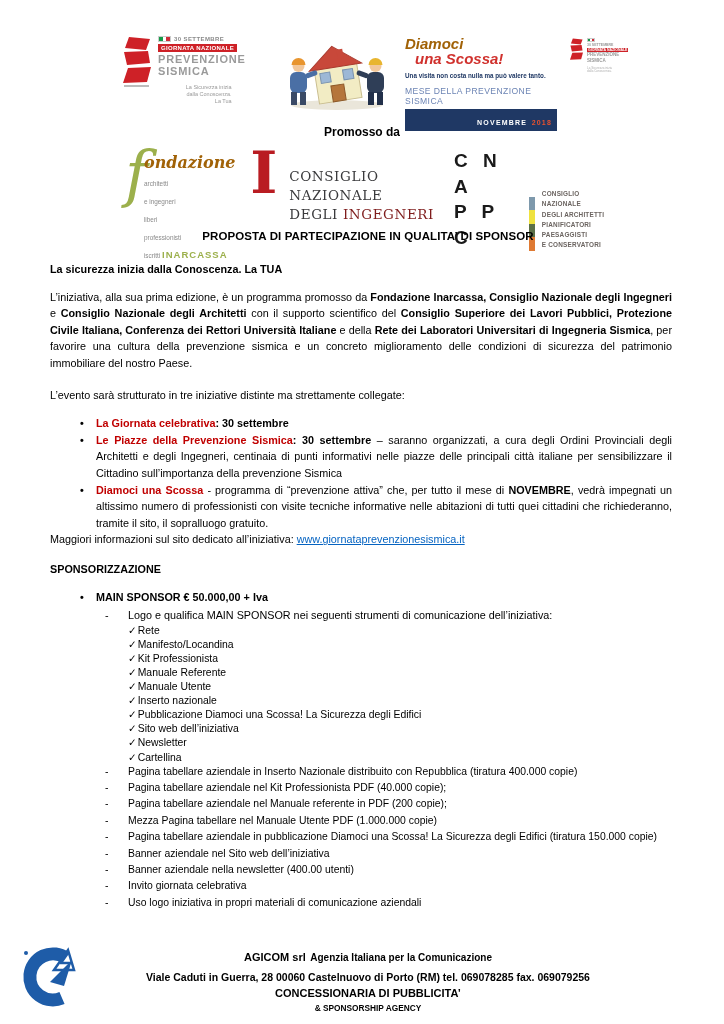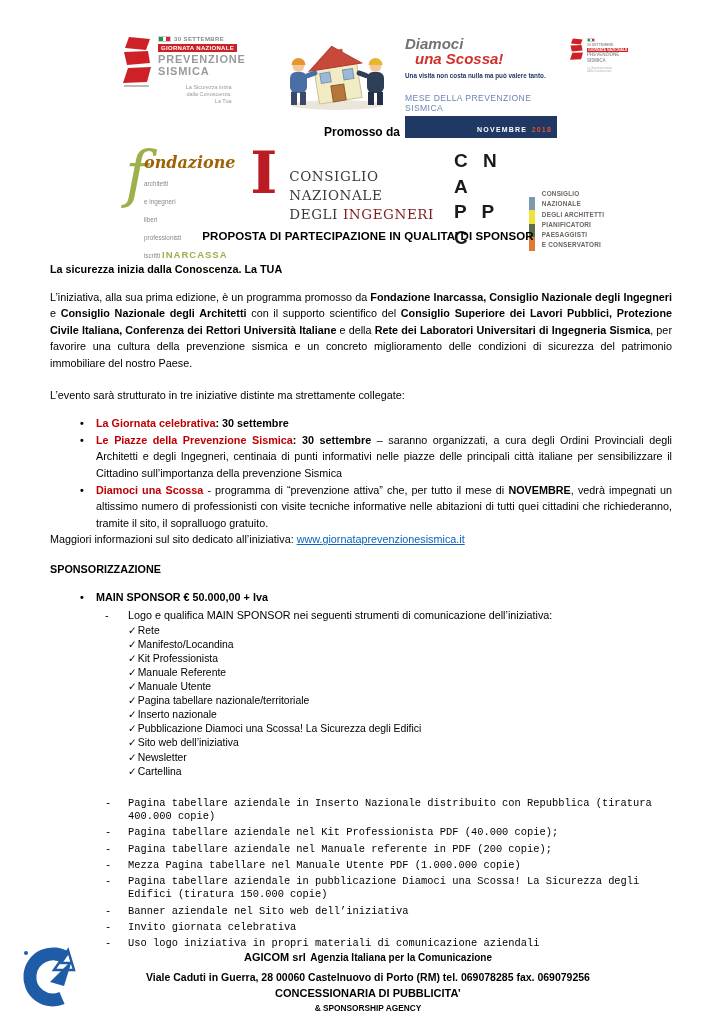--- a/index.html
+++ b/index.html
@@ -26,24 +26,24 @@
   .flag i { flex:1; } .flag i:nth-child(1){background:#169B48;} .flag i:nth-child(2){background:#fff;} .flag i:nth-child(3){background:#CE2B37;}
   .gnps-date { font-size:6px; font-weight:700; color:#8a8a8a; letter-spacing:.4px; }
   .gnps-banner { background:#CE2127; color:#fff; font-size:6px; font-weight:700;
      padding:1px 3px; margin:2px 0; display:inline-block; width:max-content; letter-spacing:.3px; }
   .gnps-line { font-size:11px; font-weight:600; color:#9a9a9a; letter-spacing:.8px; line-height:1.05; }
   .gnps-tagline { margin-top:7px; font-size:5.5px; color:#9a9a9a; text-align:right; line-height:1.3; padding-right:14px;}
 
   .cartoon { margin-top:2px; }
 
   .scossa { width:152px; display:flex; flex-direction:column; }
-  .scossa-t1 { font-size:15px; font-weight:700; font-style:italic; color:#737373; line-height:1; }
+  .scossa-t1 { font-size:15px; font-weight:700; font-style:italic; color:#a16207; line-height:1; }
   .scossa-t2 { font-size:15px; font-weight:700; font-style:italic; color:#D0312D; line-height:1; padding-left:10px; }
   .scossa-claim { margin-top:6px; font-size:6.3px; font-weight:700; color:#1F3864; }
-  .scossa-mese { font-size:8.6px; color:#6C84B4; letter-spacing:.4px; margin-top:14px; }
+  .scossa-mese { font-size:8.6px; color:#6C84B4; letter-spacing:.4px; margin-top:7px; }
   .scossa-banner { margin-top:3px; background:#1F3864; text-align:right; padding:2px 5px; }
   .scossa-banner .m { color:#fff; font-size:7px; font-weight:700; letter-spacing:1.2px; }
   .scossa-banner .y { color:#E8512E; font-size:7px; font-weight:700; letter-spacing:1.2px; }
 
   .gnps-mini { display:flex; gap:3px; width:54px; margin-top:2px; }
   .gnps-mini .col { display:flex; flex-direction:column; gap:1px; }
   .mini-date { font-size:3.5px; color:#9a9a9a; font-weight:700; }
   .mini-banner { font-size:3.5px; color:#fff; background:#CE2127; font-weight:700; padding:0 1px; width:max-content; }
   .mini-line { font-size:4.5px; color:#9a9a9a; font-weight:600; line-height:1.1; }
   .mini-tag { font-size:3px; color:#b0b0b0; margin-top:2px; line-height:1.2; }
@@ -104,21 +104,21 @@
   .main-sponsor { position:relative; padding-left:46px; margin-top:11px; font-weight:700; }
   .main-sponsor::before { content:"•"; position:absolute; left:30px; font-weight:700; }
 
   .sub-dash { position:relative; padding-left:78px; margin-top:2px; }
   .sub-dash::before { content:"-"; position:absolute; left:55px; }
 
   .checks { margin-top:0; }
   .check-item { padding-left:78px; line-height:14.1px; font-size:10.4px; }
   .check-item::before { content:"✓"; margin-right:1px; }
 
-  .dashes { margin-top:18px;font-family:Liberation Mono, monospace; }
+  .dashes { margin-top:0; }
   .dash-item { position:relative; padding-left:78px; line-height:13px; margin-bottom:3.4px; font-size:10.4px; }
   .dash-item::before { content:"-"; position:absolute; left:55px; }
 
   
   .footer-logo { position:absolute; left:20px; top:940px; }
   .footer { position:absolute; top:944px; left:6px; width:100%; text-align:center; line-height:1.55; }
   .f1a { font-size:11px; font-weight:700; }
   .f1b { font-size:10px; font-weight:700; }
   .f2 { font-size:10.5px; font-weight:700; }
   .f3 { font-size:11px; font-weight:700; }
@@ -304,35 +304,35 @@
     <div class="main-sponsor"><span class="b">MAIN SPONSOR € 50.000,00 + Iva</span></div>
 
     <div class="sub-dash"><span>Logo e qualifica MAIN SPONSOR nei seguenti strumenti di comunicazione dell’iniziativa:</span></div>
 
     <div class="checks">
         <div class="check-item">Rete</div>
         <div class="check-item">Manifesto/Locandina</div>
         <div class="check-item">Kit Professionista</div>
         <div class="check-item">Manuale Referente</div>
         <div class="check-item">Manuale Utente</div>
-        <div class="check-item">Pagina tabellare nazionale/territoriale</div>
         <div class="check-item">Inserto nazionale</div>
         <div class="check-item">Pubblicazione Diamoci una Scossa! La Sicurezza degli Edifici</div>
         <div class="check-item">Sito web dell’iniziativa</div>
         <div class="check-item">Newsletter</div>
         <div class="check-item">Cartellina</div>
       </div>
 
     <div class="dashes">
         <div class="dash-item">Pagina tabellare aziendale in Inserto Nazionale distribuito con Repubblica (tiratura 400.000 copie)</div>
         <div class="dash-item">Pagina tabellare aziendale nel Kit Professionista PDF (40.000 copie);</div>
         <div class="dash-item">Pagina tabellare aziendale nel Manuale referente in PDF (200 copie);</div>
         <div class="dash-item">Mezza Pagina tabellare nel Manuale Utente PDF (1.000.000 copie)</div>
         <div class="dash-item">Pagina tabellare aziendale in pubblicazione Diamoci una Scossa! La Sicurezza degli Edifici (tiratura 150.000 copie)</div>
         <div class="dash-item">Banner aziendale nel Sito web dell’iniziativa</div>
+        <div class="dash-item">Banner aziendale nella newsletter (400.00 utenti)</div>
         <div class="dash-item">Invito giornata celebrativa</div>
         <div class="dash-item">Uso logo iniziativa in propri materiali di comunicazione aziendali</div>
       </div>
   </div>
 
   <span class="footer-logo">
     <svg width="58" height="72" viewBox="0 0 58 72">
       <circle cx="6" cy="13" r="2" fill="#1E5CA8"></circle>
       <path d="M46 18 A 23 23 0 1 0 42 58" fill="none" stroke="#1E5CA8" stroke-width="13"></path>
       <polygon points="30,42 52,20 44,46" fill="#1E5CA8"></polygon>

